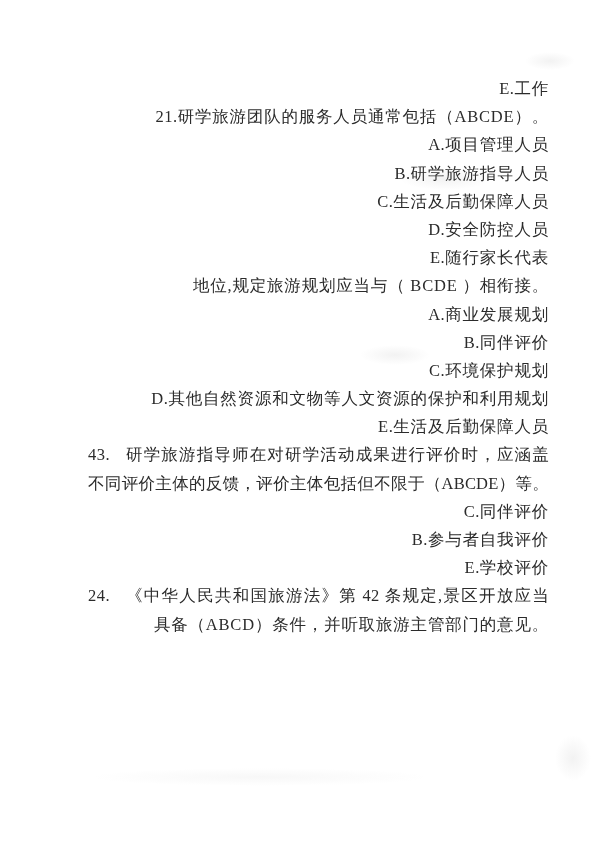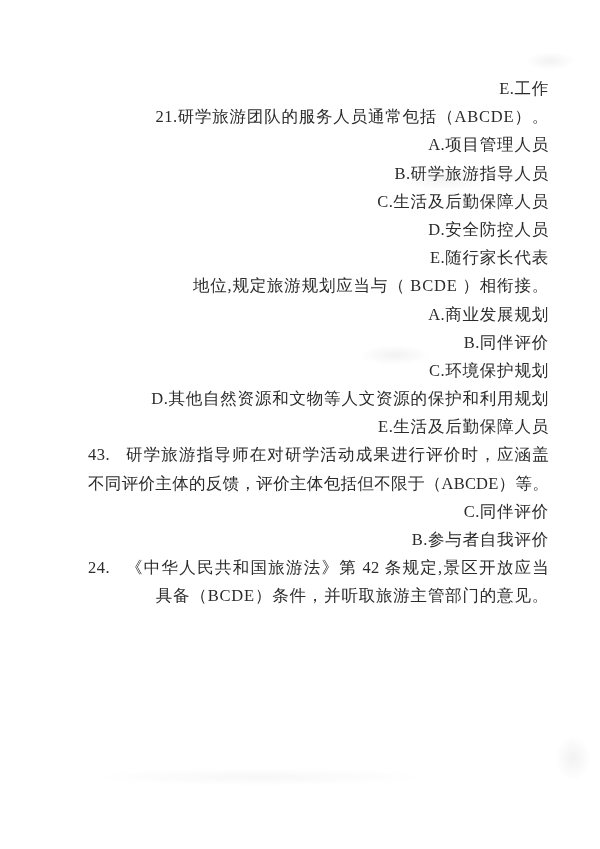--- a/index.html
+++ b/index.html
@@ -70,22 +70,23 @@
       <div class="line"><span class="txt">地位,规定旅游规划应当与（ BCDE ）相衔接。</span></div>
       <div class="line"><span class="lbl">A.</span><span class="txt">商业发展规划</span></div>
       <div class="line"><span class="lbl">B.</span><span class="txt">同伴评价</span></div>
       <div class="line"><span class="lbl">C.</span><span class="txt">环境保护规划</span></div>
       <div class="line"><span class="lbl">D.</span><span class="txt">其他自然资源和文物等人文资源的保护和利用规划</span></div>
       <div class="line"><span class="lbl">E.</span><span class="txt">生活及后勤保障人员</span></div>
       <div class="line fill"><span class="lbl">43.</span><span class="txt">研学旅游指导师在对研学活动成果进行评价时，应涵盖</span></div>
       <div class="line fill"><span class="txt">不同评价主体的反馈，评价主体包括但不限于（ABCDE）等。</span></div>
       <div class="line"><span class="lbl">C.</span><span class="txt">同伴评价</span></div>
       <div class="line"><span class="lbl">B.</span><span class="txt">参与者自我评价</span></div>
+      <div class="line"><span class="lbl">E.</span><span class="txt">学校评价</span></div>
       <div class="line fill"><span class="lbl">24.</span><span class="txt">《中华人民共和国旅游法》第 42 条规定,景区开放应当</span></div>
-      <div class="line"><span class="txt">具备（BCDE）条件，并听取旅游主管部门的意见。</span></div>
+      <div class="line"><span class="txt">具备（ABCD）条件，并听取旅游主管部门的意见。</span></div>
     </div>
   <div class="artifacts">
     <span class="sm1"></span>
     <span class="sm2"></span>
     <span class="sm3"></span>
     <span class="sm4"></span>
     <span class="sm5"></span>
   </div>
 </div>
 

